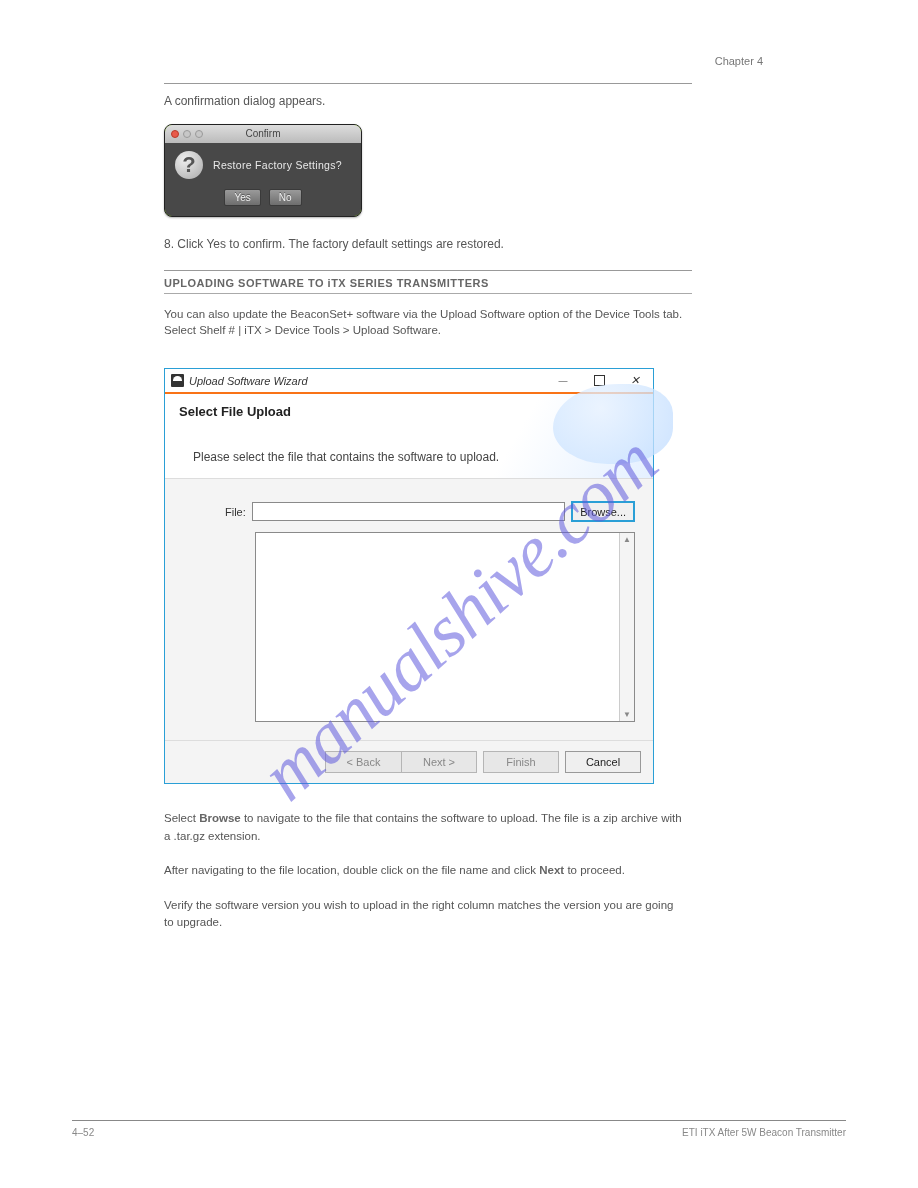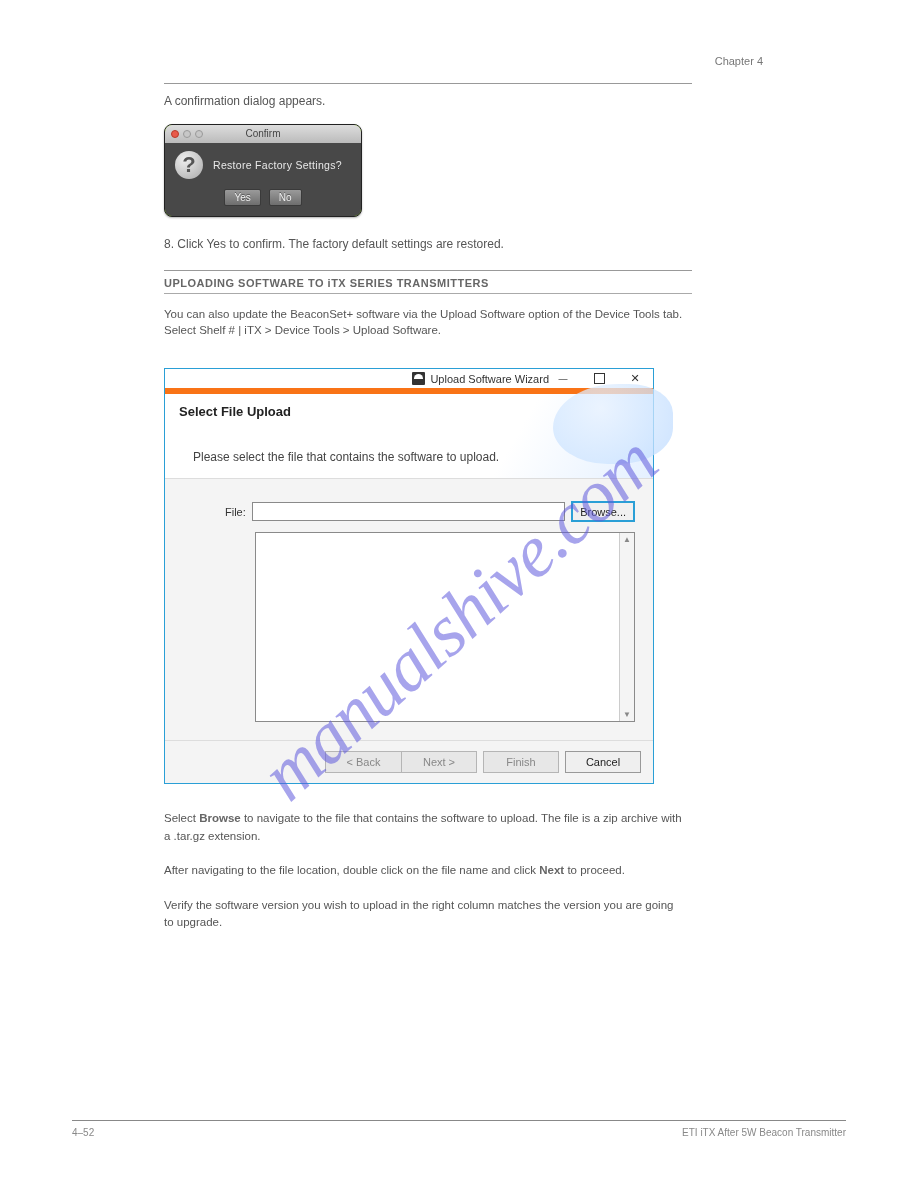--- a/index.html
+++ b/index.html
@@ -148,27 +148,28 @@
     width: 490px;
     margin-left: 92px;
     margin-top: 30px;
     border: 1px solid #2a9fd6;
     background: #f5f5f5;
     font-family: "Segoe UI", Arial, sans-serif;
   }
   .wizard-titlebar {
     height: 25px;
     background: #fff;
-    border-bottom: 6px solid #f97316;
+    border-bottom: 2px solid #f97316;
     display: flex;
     align-items: center;
     padding: 0 4px 0 6px;
     font-size: 11px;
     color: #333;
-    justify-content: flex-end;
+    justify-content: space-between;
+    font-style: italic;
   }
   .tb-left { display: flex; align-items: center; gap: 5px; }
   .app-ico {
     width: 13px; height: 13px;
     background: #333;
     position: relative;
     border-radius: 1px;
   }
   .app-ico::after {
     content: "";

